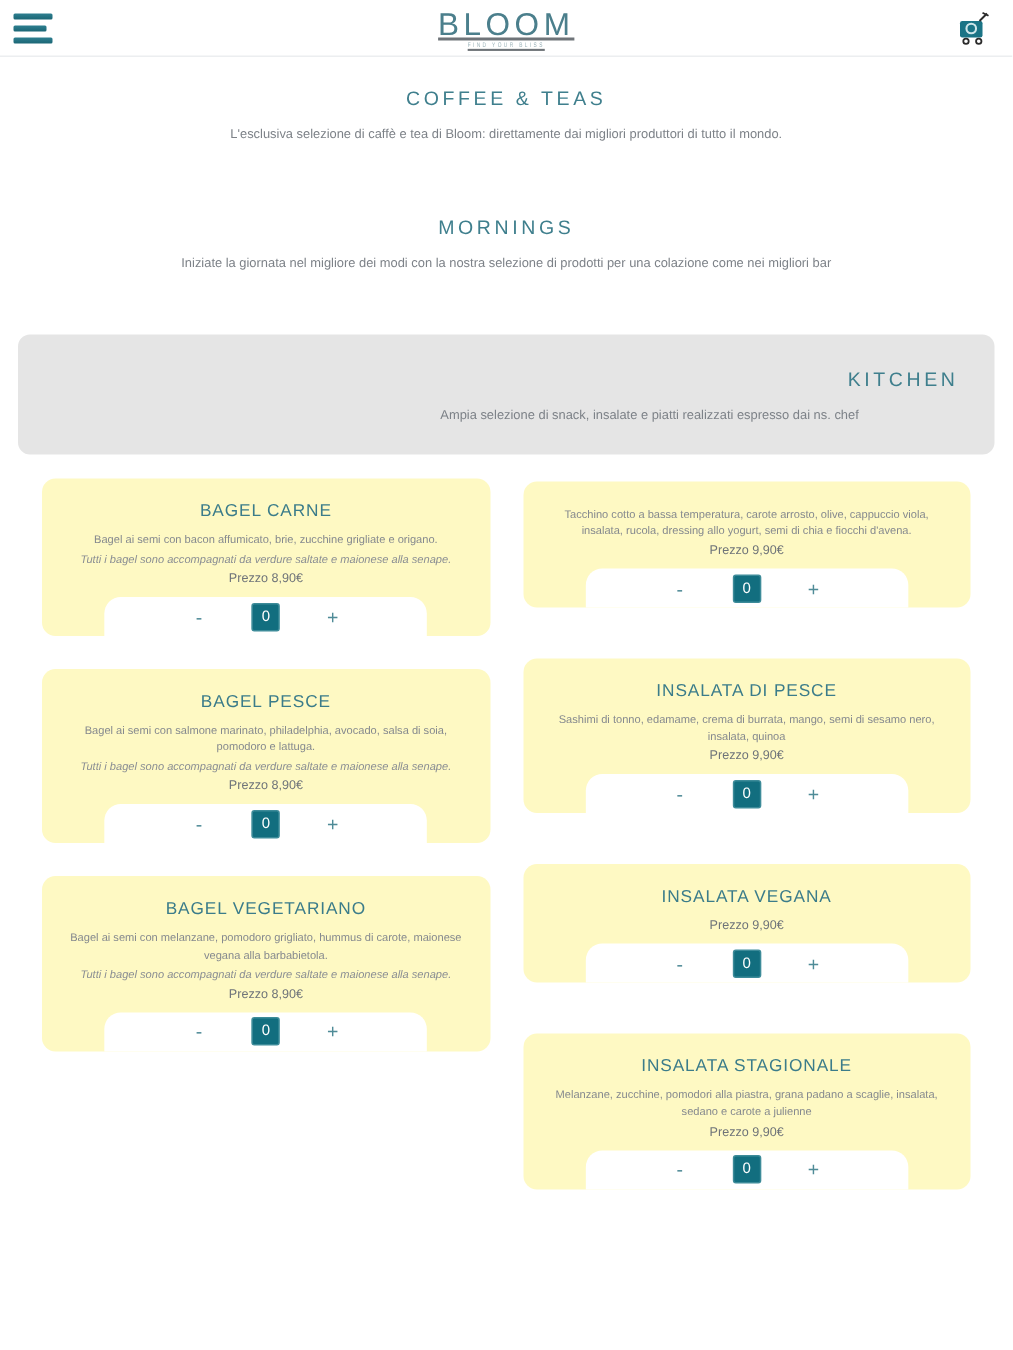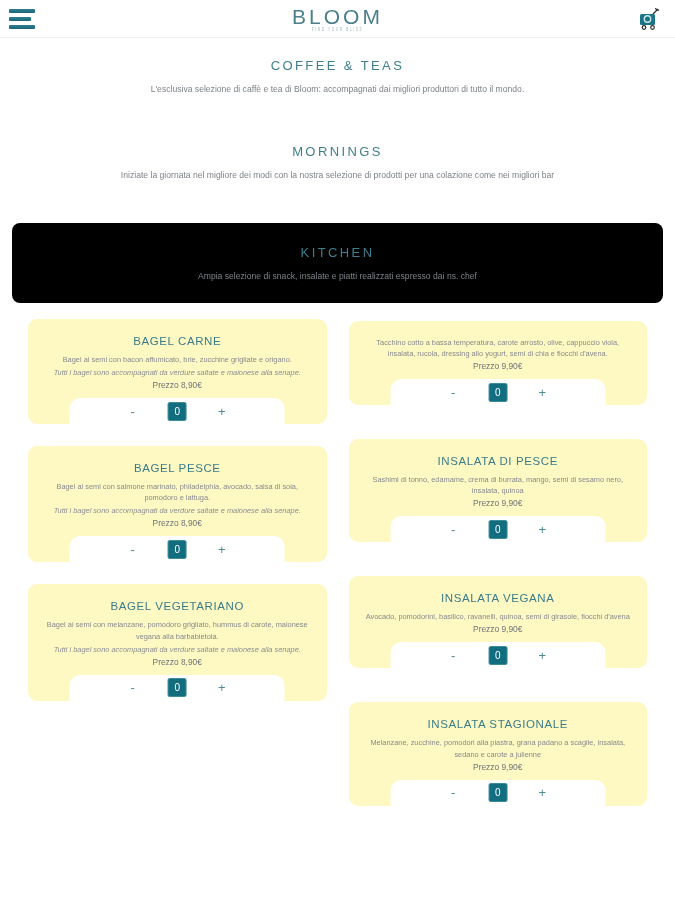--- a/index.html
+++ b/index.html
@@ -41,20 +41,21 @@
   }
   .hamburger span:nth-child(1) { width: 26px; }
   .hamburger span:nth-child(2) { width: 22px; }
   .hamburger span:nth-child(3) { width: 26px; }
 
   .logo-wrap {
     margin: 0 auto;
     text-align: center;
     line-height: 1;
     padding-top: 2px;
+    text-decoration: underline;
   }
   .logo-mark {
     font-family: "Liberation Sans", sans-serif;
     font-size: 21px;
     letter-spacing: 3px;
     font-weight: 400;
     color: #4b7f8c;
     display: block;
   }
   .logo-tag {
@@ -74,24 +75,25 @@
     height: 28px;
     cursor: pointer;
   }
 
   
   .section-head {
     text-align: center;
     padding: 20px 24px 6px 24px;
   }
   .section-head.banded {
-    background: #000000;
+    background: #e5e5e5;
     border-radius: 8px;
     margin: 16px 12px 0 12px;
     padding: 22px 24px 20px 24px;
+    text-align: right;
   }
   .section-title {
     font-size: 13px;
     letter-spacing: 2.4px;
     color: #3f7f8d;
     font-weight: 400;
     margin-bottom: 10px;
   }
   .section-sub {
     font-size: 8.6px;
@@ -211,21 +213,21 @@
       <path d="M18 9 L23 4" stroke="#2b2b2b" stroke-width="1.3" fill="none"></path>
       <path d="M20 3.5 L24 5.5" stroke="#2b2b2b" stroke-width="1.3" fill="none"></path>
       <circle cx="9" cy="22.5" r="1.8" fill="none" stroke="#2b2b2b" stroke-width="1.2"></circle>
       <circle cx="17.5" cy="22.5" r="1.8" fill="none" stroke="#2b2b2b" stroke-width="1.2"></circle>
     </svg>
   </div>
 </div>
 
 <div class="section-head">
   <div class="section-title">COFFEE &amp; TEAS</div>
-  <div class="section-sub">L'esclusiva selezione di caffè e tea di Bloom: accompagnati dai migliori produttori di tutto il mondo.</div>
+  <div class="section-sub">L'esclusiva selezione di caffè e tea di Bloom: direttamente dai migliori produttori di tutto il mondo.</div>
 </div>
 
 <div class="section-head" style="padding-top:42px;">
   <div class="section-title">MORNINGS</div>
   <div class="section-sub">Iniziate la giornata nel migliore dei modi con la nostra selezione di prodotti per una colazione come nei migliori bar</div>
 </div>
 
 <div class="section-head banded" style="margin-top:34px;">
   <div class="section-title">KITCHEN</div>
   <div class="section-sub">Ampia selezione di snack, insalate e piatti realizzati espresso dai ns. chef</div>
@@ -292,21 +294,20 @@
         <div class="stepper-slot">
           <div class="stepper">
             <div class="step-btn">-</div>
             <div class="qty-box">0</div>
             <div class="step-btn">+</div>
           </div>
         </div>
       </div>
       <div class="card" style="margin-bottom: 34px;">
         <div class="card-title">INSALATA VEGANA</div>
-        <div class="card-desc">Avocado, pomodorini, basilico, ravanelli, quinoa, semi di girasole, fiocchi d'avena</div>
         <div class="card-price">Prezzo 9,90€</div>
         <div class="stepper-slot">
           <div class="stepper">
             <div class="step-btn">-</div>
             <div class="qty-box">0</div>
             <div class="step-btn">+</div>
           </div>
         </div>
       </div>
       <div class="card" style="margin-bottom: 34px;">

